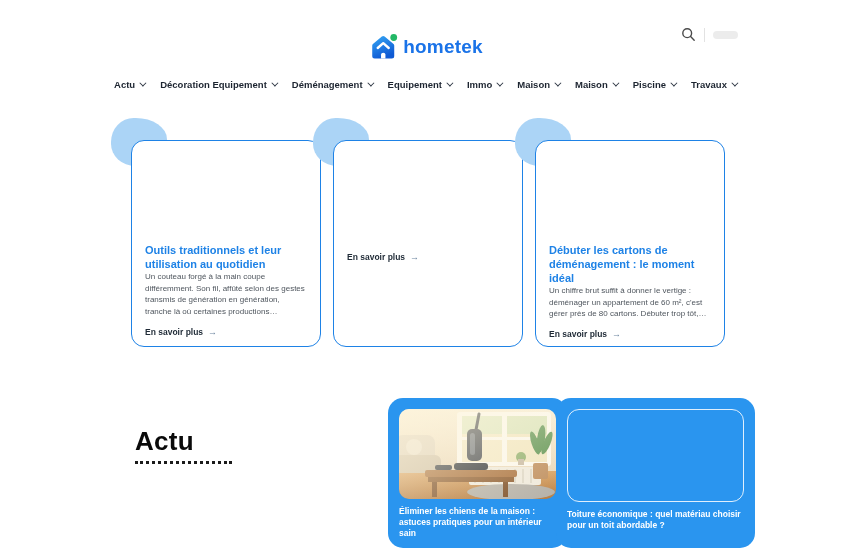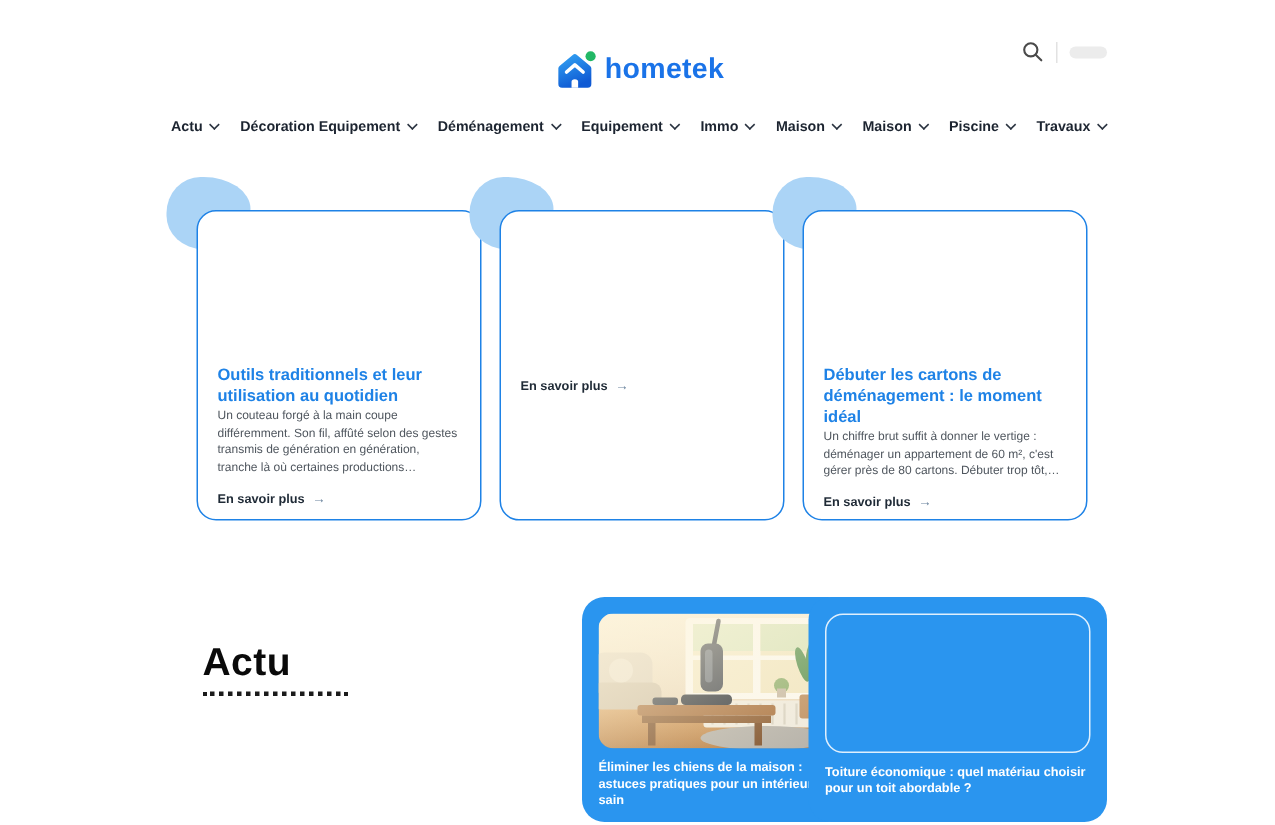--- a/index.html
+++ b/index.html
@@ -43,21 +43,21 @@
   
   .actu-text { position:absolute; top:426px; left:135px; width:196px; }
   .actu-title { font-size:26px; font-weight:800; color:#0a0a0a; letter-spacing:.3px; }
   .actu-dots { width:97px; border:none; border-bottom:3.2px dotted #1b1b1b; margin-top:4px; }
   .actu-desc { margin-top:10px; font-size:9px; font-weight:500; color:#82898f;
     line-height:1.45; text-align:justify; }
 
   .news-card { position:absolute; top:398px; height:150px; background:#2a95ef;
     border-radius:15px; overflow:hidden; cursor:pointer; }
   .news-card-1 { left:348px; width:179px;margin-left:40px; }
-  .news-card-2 { left:539px; width:199px; }
+  .news-card-2 { left:556px; width:199px; }
   .news-img { margin:11px 11px 0 11px; height:90px; border-radius:10px; overflow:hidden; }
   .news-placeholder { margin:11px 11px 0 11px; height:93px; border-radius:12px;
     border:1.5px solid rgba(255,255,255,.85); }
   .news-title { margin:7px 11px 0 11px; font-size:8.5px; font-weight:700; color:#ffffff; line-height:1.3; }
 </style>
 </head>
 <body>
 
 <div class="page">
 

